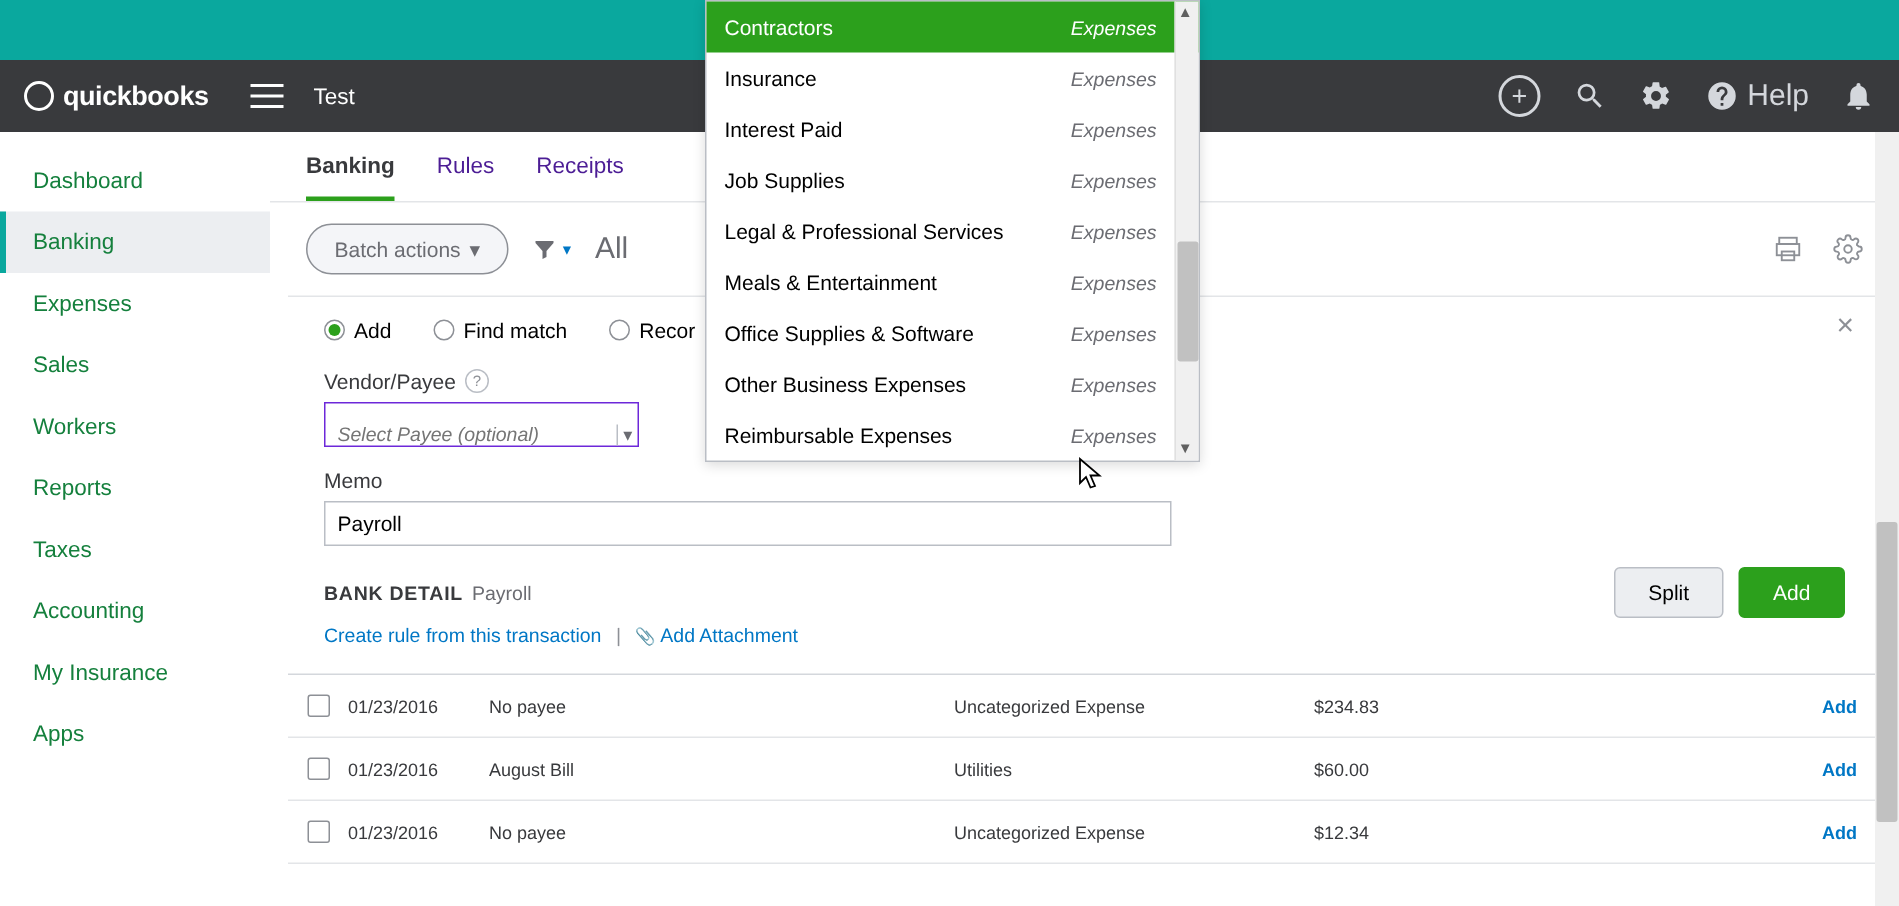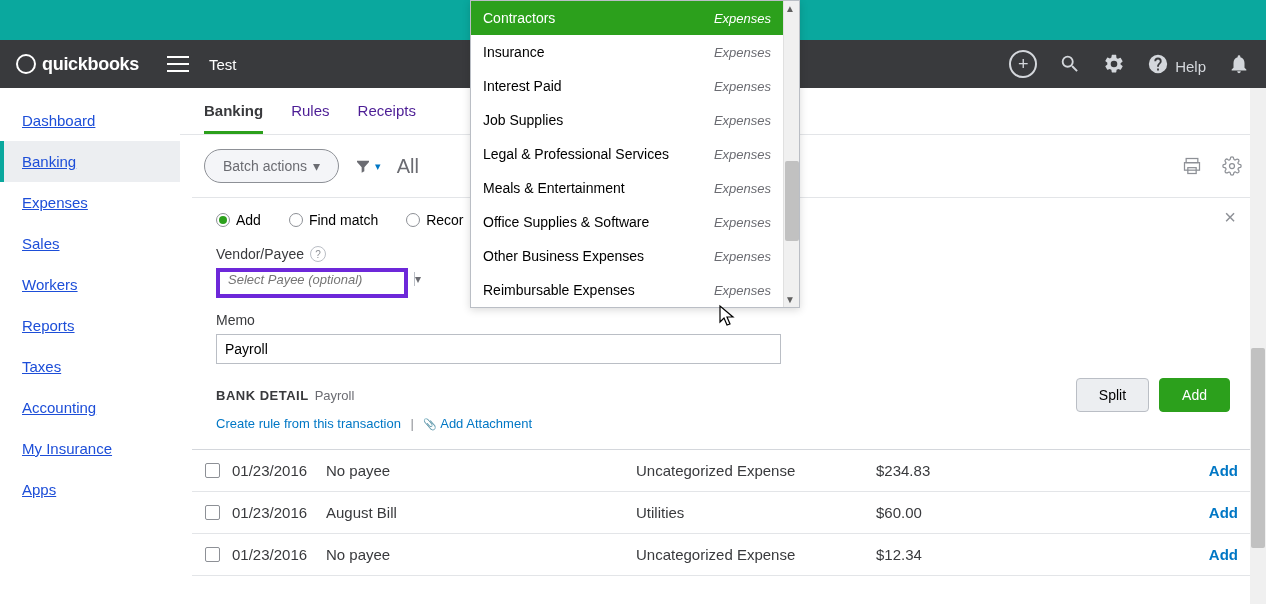--- a/index.html
+++ b/index.html
@@ -8,25 +8,25 @@
   .topbar { height: 48px; background: #393a3d; display: flex; align-items: center; padding: 0 16px; color: #fff; }
   .logo { display: flex; align-items: center; gap: 6px; }
   .logo-circle { width: 20px; height: 20px; border: 2px solid #fff; border-radius: 50%; }
   .logo-text { font-size: 18px; font-weight: 700; letter-spacing: -0.3px; }
   .hamburger { margin-left: 28px; width: 22px; height: 16px; display: flex; flex-direction: column; justify-content: space-between; cursor: pointer; }
   .hamburger span { height: 2px; background: #fff; }
   .company-name { margin-left: 20px; font-size: 15px; }
   .topbar-right { margin-left: auto; display: flex; align-items: center; gap: 22px; }
   .topbar-right svg { width: 22px; height: 22px; fill: #d4d7dc; }
   .icon-circle-plus { width: 28px; height: 28px; border: 2px solid #d4d7dc; border-radius: 50%; display: flex; align-items: center; justify-content: center; color: #d4d7dc; font-size: 18px; font-weight: 300; }
-  .help-block { display: flex; align-items: flex-end; gap: 6px; color: #d4d7dc; font-size: 15px; }
+  .help-block { display: flex; align-items: flex-start; gap: 6px; color: #d4d7dc; font-size: 20px; }
 
   .layout { display: flex; height: calc(604px - 88px); }
   .sidebar { width: 180px; background: #fff; padding-top: 12px; }
-  .side-item { padding: 12px 22px; font-size: 15px; color: #1d4ed8; cursor: pointer; text-decoration: underline; }
+  .side-item { padding: 12px 22px; font-size: 15px; color: #15803d; cursor: pointer; }
   .side-item.active { background: #eceef1; border-left: 4px solid #0aa89e; padding-left: 18px; font-weight: 400; }
 
   .main { flex: 1; background: #fff; position: relative; }
   .tabs { display: flex; gap: 28px; padding: 14px 24px 0 24px; border-bottom: 1px solid #e3e5e8; }
   .tab { padding-bottom: 12px; font-size: 15px; color: #4c1d95; cursor: pointer; }
   .tab.active { color: #393a3d; font-weight: 600; border-bottom: 3px solid #2ca01c; }
 
   .toolbar { display: flex; align-items: center; padding: 14px 24px; gap: 16px; }
   .batch-btn { border: 1px solid #8d9096; border-radius: 20px; padding: 8px 18px; font-size: 14px; color: #6b6c72; display: flex; align-items: center; gap: 6px; background: #f4f5f8; cursor: pointer; }
   .filter-icon { color: #6b6c72; display: flex; align-items: center; gap: 4px; cursor: pointer; }
@@ -37,42 +37,42 @@
   .detail-panel { margin: 0 12px; border-top: 1px solid #e3e5e8; padding: 14px 24px 18px 24px; position: relative; }
   .close-x { position: absolute; right: 18px; top: 8px; color: #8d9096; font-size: 20px; cursor: pointer; font-weight: 300; }
   .radio-row { display: flex; gap: 28px; margin-bottom: 18px; font-size: 14px; }
   .radio-opt { display: flex; align-items: center; gap: 6px; cursor: pointer; }
   .radio-dot { width: 14px; height: 14px; border: 1px solid #8d9096; border-radius: 50%; display: inline-flex; align-items: center; justify-content: center; }
   .radio-dot.on::after { content: ""; width: 8px; height: 8px; background: #2ca01c; border-radius: 50%; }
 
   .field-row { display: flex; gap: 22px; margin-bottom: 14px; }
   .field-label { font-size: 14px; color: #393a3d; margin-bottom: 6px; display: flex; align-items: flex-start; gap: 6px; }
   .help-circle { width: 16px; height: 16px; border: 1px solid #babec5; border-radius: 50%; display: inline-flex; align-items: center; justify-content: center; font-size: 10px; color: #8d9096; }
-  .select-input { width: 192px; height: 30px; border: 4px solid #6d28d9; display: flex; align-items: flex-start; }
+  .select-input { width: 210px; height: 30px; border: 1px solid #6d28d9; display: flex; align-items: flex-end; }
   .select-input input { flex: 1; border: none; padding: 0 8px; font-size: 13px; font-style: italic; color: #8d9096; outline: none; background: transparent; }
   .select-caret { width: 28px; border-left: 1px solid #babec5; display: flex; align-items: center; justify-content: center; color: #6b6c72; font-size: 12px; }
 
   .memo-row { margin-bottom: 14px; }
   .memo-input { width: 565px; height: 30px; border: 1px solid #babec5; padding: 0 8px; font-size: 14px; outline: none; }
 
   .bankdetail-row { display: flex; align-items: center; font-size: 13px; }
   .bankdetail-label { font-weight: 700; letter-spacing: 0.5px; color: #393a3d; }
   .bankdetail-val { margin-left: 6px; color: #6b6c72; }
   .action-buttons { margin-left: auto; display: flex; gap: 10px; }
   .btn { padding: 8px 22px; border-radius: 4px; font-size: 14px; cursor: pointer; }
   .btn-split { background: #eceef1; border: 1px solid #babec5; }
   .btn-add { background: #2ca01c; border: 1px solid #2ca01c; color: #fff; }
 
   .links-row { margin-top: 4px; font-size: 13px; }
   .link { color: #0077c5; text-decoration: none; cursor: pointer; }
   .sep { color: #8d9096; margin: 0 6px; }
   .attach { font-size: 11px; }
 
   .table { margin: 0 12px; border-top: 1px solid #d4d7dc; }
-  .trow { display: flex; align-items: center; height: 42px; border-bottom: 1px solid #e3e5e8; font-size: 15px; }
+  .trow { display: flex; align-items: center; height: 42px; border-bottom: 1px solid #e3e5e8; font-size: 12px; }
   .tcell-check { width: 40px; display: flex; justify-content: center; }
   .chk { width: 15px; height: 15px; border: 1.5px solid #8d9096; border-radius: 2px; }
   .tcell-date { width: 94px; color: #393a3d; }
   .tcell-payee { width: 150px; color: #393a3d; }
   .tcell-blank { width: 160px; }
   .tcell-cat { width: 240px; color: #393a3d; }
   .tcell-amt { width: 150px; text-align: left; padding-right: 60px; color: #393a3d; }
   .tcell-add { flex: 1; text-align: right; padding-right: 16px; color: #0077c5; font-weight: 600; cursor: pointer; }
 
   

